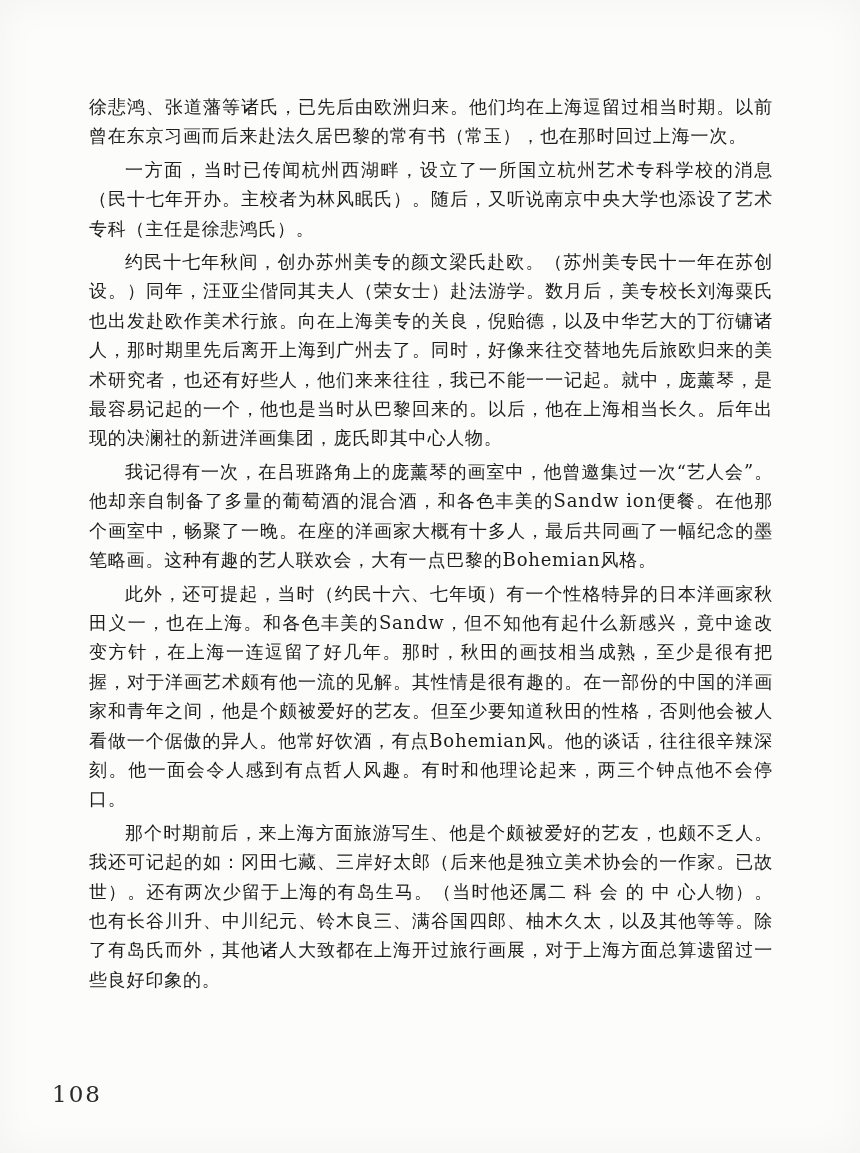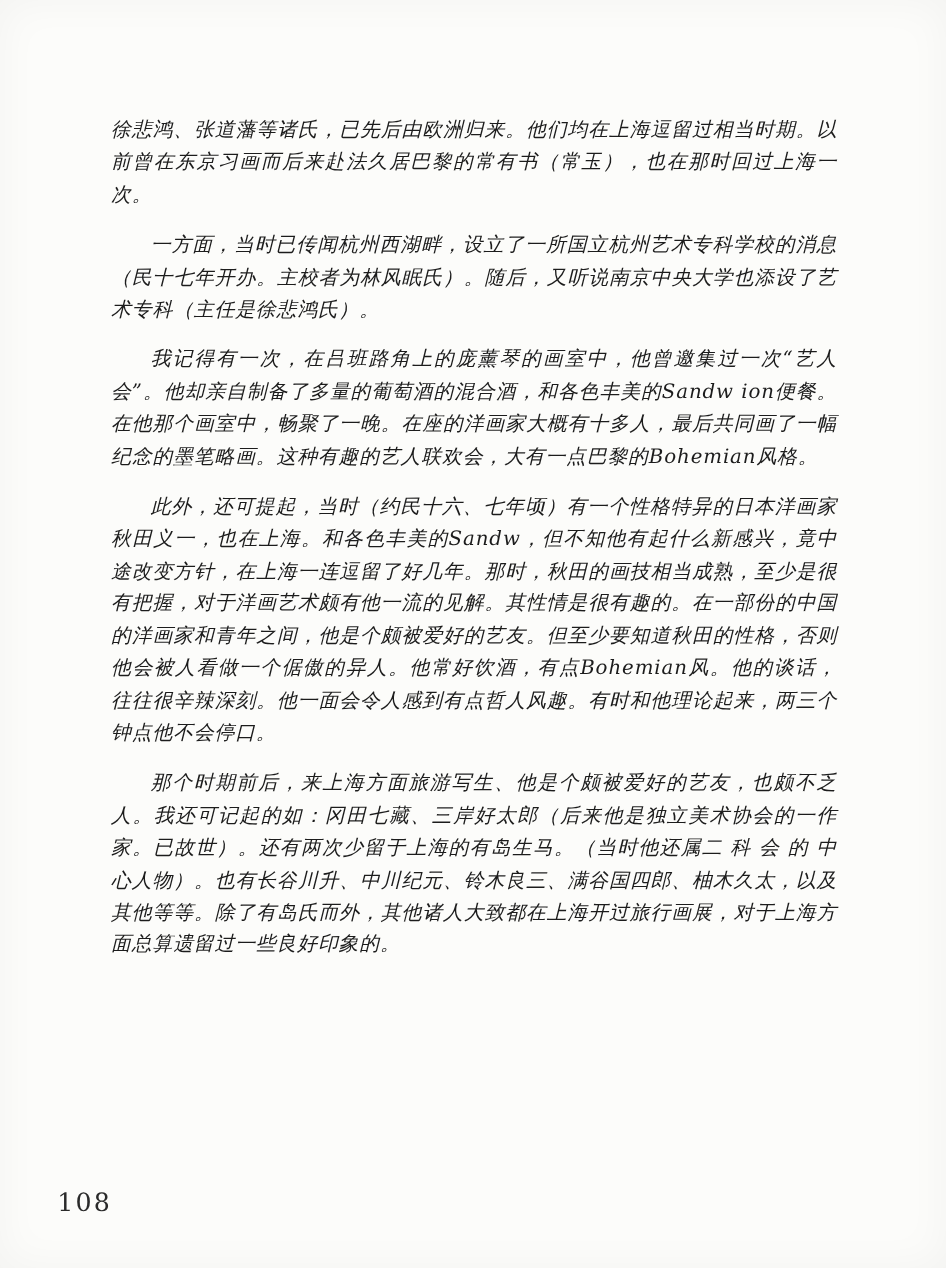--- a/index.html
+++ b/index.html
@@ -23,23 +23,22 @@
     top: 88px;
     width: 692px;
     color: #1c1c1c;
     font-size: 18px;
     line-height: 29.4px;
     text-align: justify;
     text-justify: inter-character;
     letter-spacing: 0.8px;
   }
   .text-block p {
-    margin: 16px;
+    margin: 4px;
     text-indent: 2em;
-    font-style: italic;
   }
   .text-block p.no-indent {
     text-indent: 0;
   }
   .page-number {
     position: absolute;
     left: 52px;
     bottom: 46px;
     color: #2a2a2a;
     font-size: 23px;
@@ -47,19 +46,20 @@
     font-family: "DejaVu Serif", "Liberation Serif", serif;
   }
 </style>
 </head>
 <body>
 
 <div class="scan-page">
   <div class="text-block">
     <p class="no-indent">徐悲鸿、张道藩等诸氏，已先后由欧洲归来。他们均在上海逗留过相当时期。以前曾在东京习画而后来赴法久居巴黎的常有书（常玉），也在那时回过上海一次。</p>
     <p>一方面，当时已传闻杭州西湖畔，设立了一所国立杭州艺术专科学校的消息（民十七年开办。主校者为林风眠氏）。随后，又听说南京中央大学也添设了艺术专科（主任是徐悲鸿氏）。</p>
+    <p>约民十七年秋间，创办苏州美专的颜文梁氏赴欧。（苏州美专民十一年在苏创设。）同年，汪亚尘偕同其夫人（荣女士）赴法游学。数月后，美专校长刘海粟氏也出发赴欧作美术行旅。向在上海美专的关良，倪贻德，以及中华艺大的丁衍镛诸人，那时期里先后离开上海到广州去了。同时，好像来往交替地先后旅欧归来的美术研究者，也还有好些人，他们来来往往，我已不能一一记起。就中，庞薰琴，是最容易记起的一个，他也是当时从巴黎回来的。以后，他在上海相当长久。后年出现的决澜社的新进洋画集团，庞氏即其中心人物。</p>
     <p>我记得有一次，在吕班路角上的庞薰琴的画室中，他曾邀集过一次“艺人会”。他却亲自制备了多量的葡萄酒的混合酒，和各色丰美的Sandw ion便餐。在他那个画室中，畅聚了一晚。在座的洋画家大概有十多人，最后共同画了一幅纪念的墨笔略画。这种有趣的艺人联欢会，大有一点巴黎的Bohemian风格。</p>
     <p>此外，还可提起，当时（约民十六、七年顷）有一个性格特异的日本洋画家秋田义一，也在上海。和各色丰美的Sandw，但不知他有起什么新感兴，竟中途改变方针，在上海一连逗留了好几年。那时，秋田的画技相当成熟，至少是很有把握，对于洋画艺术颇有他一流的见解。其性情是很有趣的。在一部份的中国的洋画家和青年之间，他是个颇被爱好的艺友。但至少要知道秋田的性格，否则他会被人看做一个倨傲的异人。他常好饮酒，有点Bohemian风。他的谈话，往往很辛辣深刻。他一面会令人感到有点哲人风趣。有时和他理论起来，两三个钟点他不会停口。</p>
     <p>那个时期前后，来上海方面旅游写生、他是个颇被爱好的艺友，也颇不乏人。我还可记起的如：冈田七藏、三岸好太郎（后来他是独立美术协会的一作家。已故世）。还有两次少留于上海的有岛生马。（当时他还属二 科 会 的 中 心人物）。也有长谷川升、中川纪元、铃木良三、满谷国四郎、柚木久太，以及其他等等。除了有岛氏而外，其他诸人大致都在上海开过旅行画展，对于上海方面总算遗留过一些良好印象的。</p>
   </div>
 
   <div class="page-number">108</div>
 </div>
 
 </body></html>

